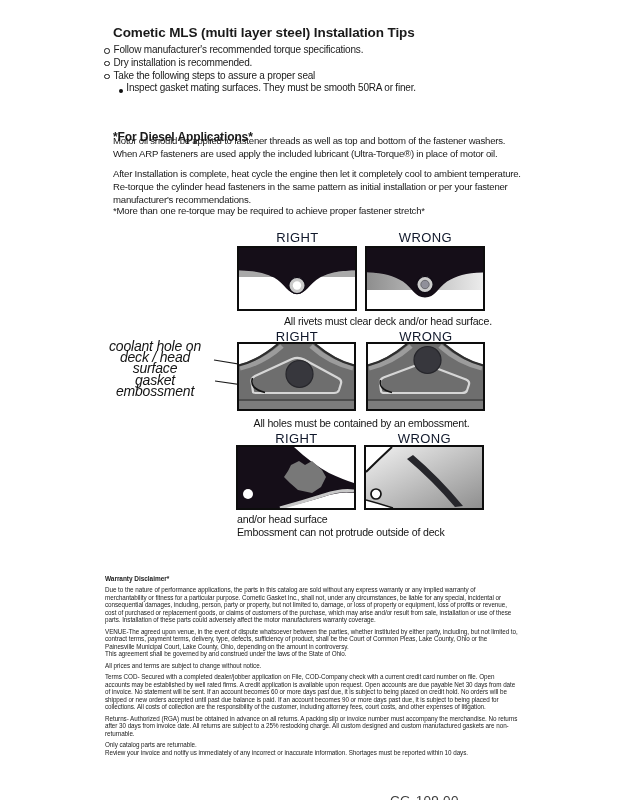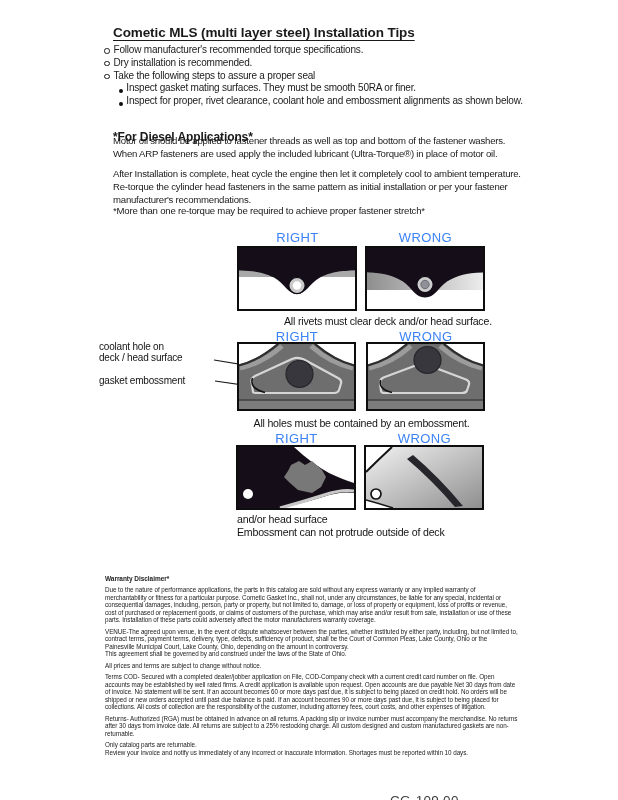--- a/index.html
+++ b/index.html
@@ -1,34 +1,34 @@
 <!DOCTYPE html>
 <html><head>
 <meta charset="utf-8">
 <style>
   html,body{margin:0;padding:0;background:#ffffff;}
   .page{position:relative;width:618px;height:800px;background:#ffffff;overflow:hidden;
         font-family:"Liberation Sans", sans-serif;color:#1a1a1a;}
   .abs{position:absolute;}
   .title{left:113px;top:25px;font-size:13.5px;font-weight:bold;
-         text-decoration:underline;text-underline-offset:3px;letter-spacing:-0.1px;}
+         text-underline-offset:3px;letter-spacing:-0.1px;}
   .tips{left:104px;top:44px;width:430px;font-size:10px;letter-spacing:-0.2px;}
   .tip-row{display:flex;align-items:flex-start;line-height:12.8px;}
   .tip-row.sub{margin-left:15px;align-items:center;}
   .dot{flex:0 0 auto;width:3.5px;height:3.5px;border:1px solid #1a1a1a;border-radius:50%;
        margin:4px 4px 0 0;}
   .dotf{flex:0 0 auto;width:3.8px;height:3.8px;background:#111;border-radius:50%;
        margin:4.2px 3.5px 0 0;}
   .h2{left:113px;top:118px;font-size:12px;font-weight:bold;letter-spacing:-0.1px;margin-top:12px;}
   .para{left:113px;width:412px;font-size:9.6px;line-height:13px;letter-spacing:-0.22px;}
   .p1{top:134px;} .p2{top:167px;} .note{top:204px;}
-  .dg-hdr{font-size:13px;letter-spacing:0.4px;text-align:center;color:#3b82f6;}
+  .dg-hdr{font-size:13px;letter-spacing:0.4px;text-align:center;color:#0f172a;}
   .cap{font-size:10.6px;letter-spacing:-0.2px;color:#141414;}
   .panel{position:absolute;border:2.5px solid #0d0d0d;display:block;background:#fff;}
-  .lbl{font-size:10px;line-height:11px;text-align:left;letter-spacing:-0.2px;color:#141414;}
+  .lbl{font-size:14px;line-height:11px;text-align:center;letter-spacing:-0.2px;color:#141414;font-style:italic;}
   .disc{left:105px;top:575px;width:413px;font-size:6.3px;line-height:7.5px;
         letter-spacing:-0.05px;color:#222;}
   .disc h3{margin:0 0 4px 0;font-size:6.5px;line-height:7px;font-weight:bold;}
   .disc p{margin:0 0 4px 0;}
   .disc p.tight{margin-bottom:0;}
   .footer{left:390px;top:761px;font-size:13.5px;letter-spacing:0.3px;color:#3d3d3d;margin-top:32px;}
 </style>
 </head>
 <body>
 
@@ -45,24 +45,20 @@
       <span class="dot"></span>
       <span>Dry installation is recommended.</span>
     </div>
     <div class="tip-row">
       <span class="dot"></span>
       <span>Take the following steps to assure a proper seal</span>
     </div>
     <div class="tip-row sub">
       <span class="dotf"></span>
       <span>Inspect gasket mating surfaces.  They must be smooth 50RA or finer.</span>
-    </div>
-    <div class="tip-row sub">
-      <span class="dotf"></span>
-      <span>Inspect for proper, rivet clearance, coolant hole and embossment alignments as shown below.</span>
     </div>
   </div>
 
   <div class="abs h2">*For Diesel Applications*</div>
   <div class="abs para p2">After Installation is complete, heat cycle the engine then let it completely cool to ambient temperature. Re-torque the cylinder head fasteners in the same pattern as initial installation or per your fastener manufacturer's recommendations.</div>
   <div class="abs para p1">Motor oil should be applied to fastener threads as well as top and bottom of the fastener washers. When ARP fasteners are used apply the included lubricant (Ultra-Torque®) in place of motor oil.</div>
   <div class="abs para note">*More than one re-torque may be required to achieve proper fastener stretch*</div>
 
   <div class="abs dg-hdr" style="left:237px;top:230px;width:121px;">RIGHT</div>
   <div class="abs dg-hdr" style="left:365px;top:230px;width:121px;">WRONG</div>

